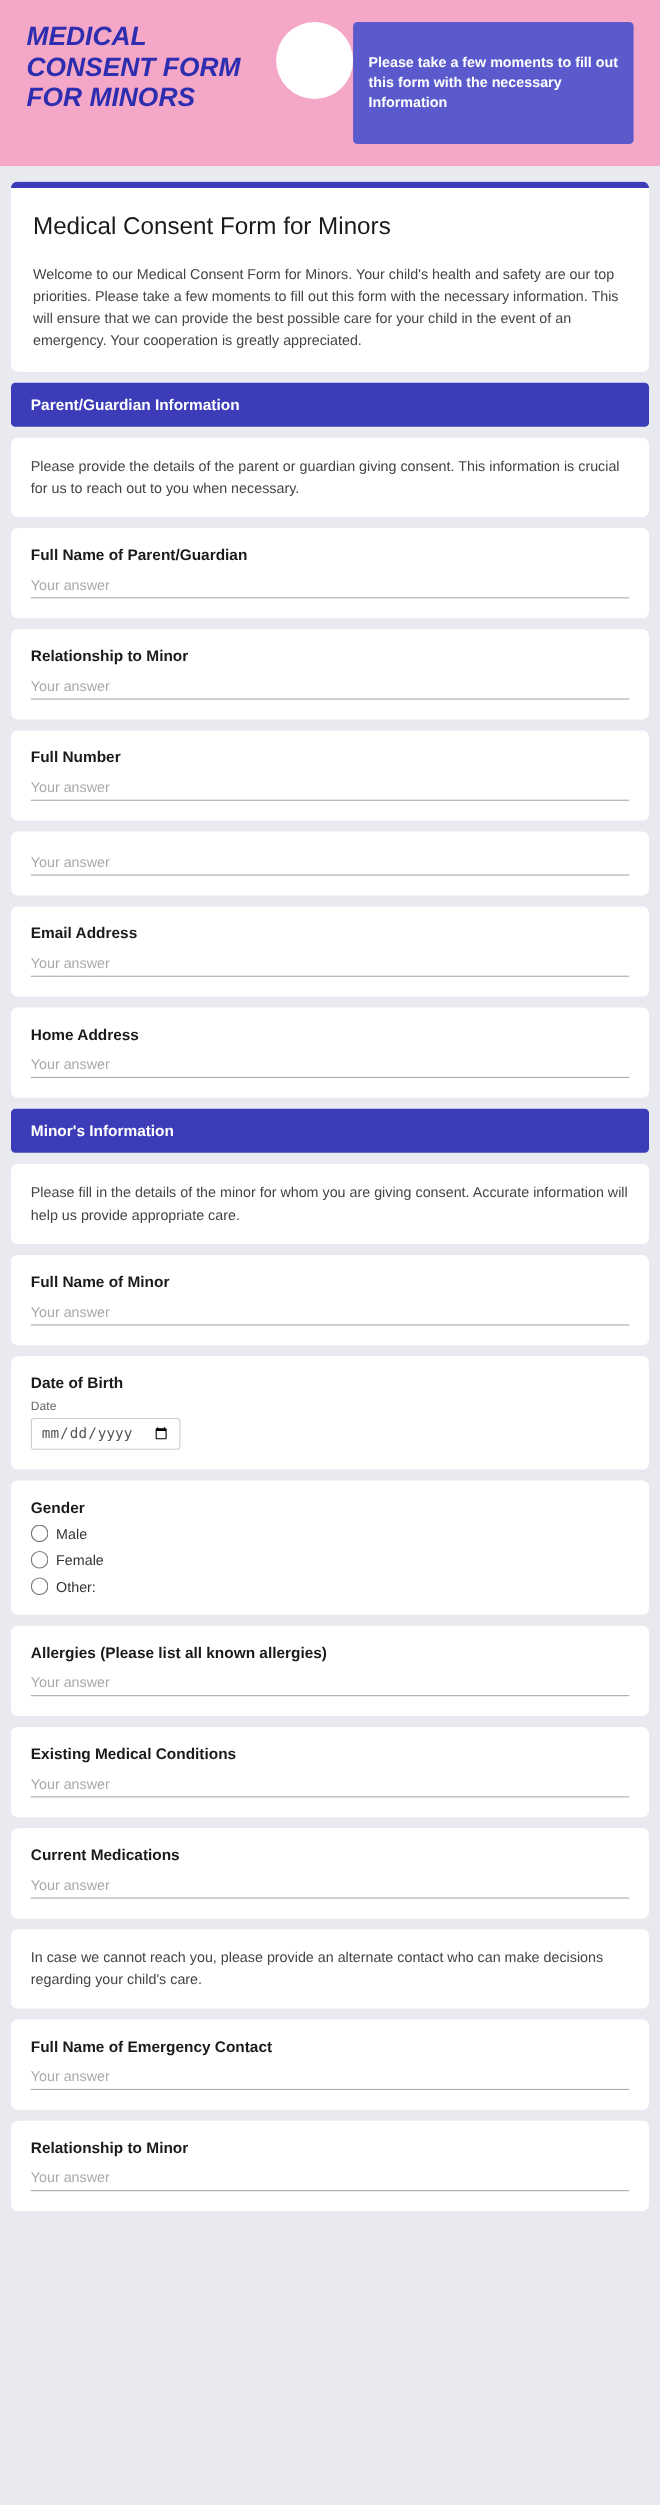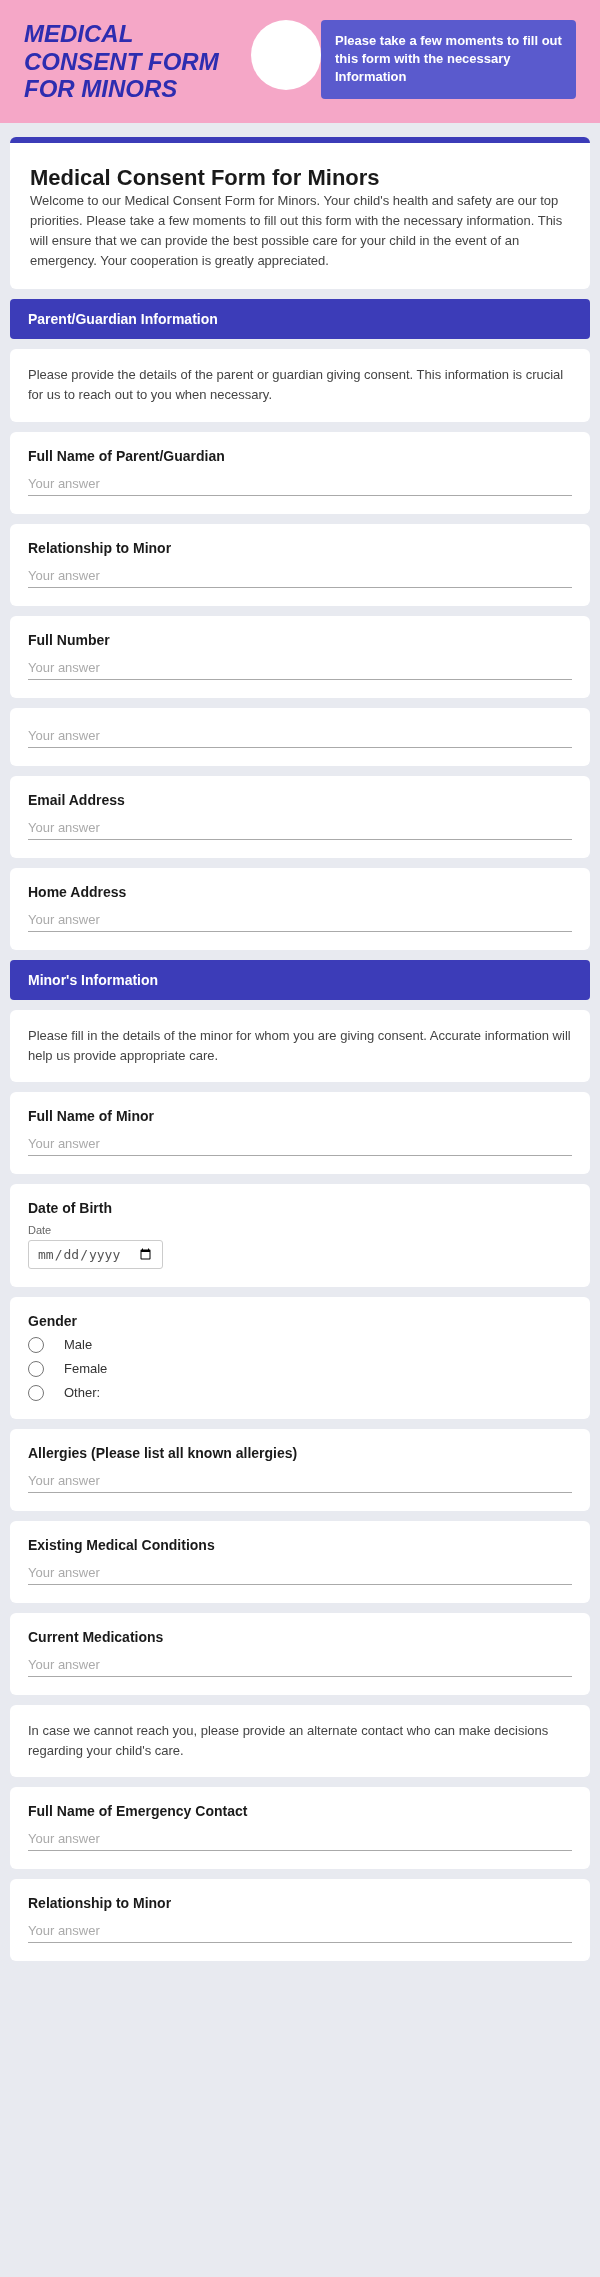--- a/index.html
+++ b/index.html
@@ -34,21 +34,21 @@
       height: 70px;
       border-radius: 50%;
       background-color: white;
       flex-shrink: 0;
     }
     .header-tagline-block {
       background-color: #5a5acd;
       color: white;
       font-size: 13px;
       font-weight: bold;
-      padding: 12px 14px;
+      padding: 28px 14px;
       border-radius: 4px;
       flex: 1;
       line-height: 1.4;
     }
 
     
     .main-content {
       background-color: #e8eaf0;
       padding: 0 10px 30px 10px;
     }
@@ -56,23 +56,23 @@
     
     .page-title-section {
       background-color: white;
       margin: 14px 0 10px 0;
       padding: 22px 20px 18px 20px;
       border-radius: 6px;
       border-top: 6px solid #3c3cb8;
     }
     .page-title {
       font-size: 22px;
-      font-weight: bold;
+      font-weight: normal;
       color: #1a1a1a;
-      margin-bottom: 0;
+      margin-bottom: 21px;
     }
     .page-description {
       font-size: 13px;
       color: #444;
       line-height: 1.55;
     }
 
     
     .section-header {
       background-color: #3c3cb8;
@@ -139,22 +139,22 @@
 
     
     .radio-group {
       display: flex;
       flex-direction: column;
       gap: 8px;
       margin-top: 4px;
     }
     .radio-item {
       display: flex;
-      align-items: center;
-      gap: 20px;
+      align-items: flex-end;
+      gap: 7px;
       font-size: 13px;
       color: #333;
     }
     .radio-item input[type="radio"] {
       accent-color: #3c3cb8;
       width: 16px;
       height: 16px;
     }
   </style>
 </head>

